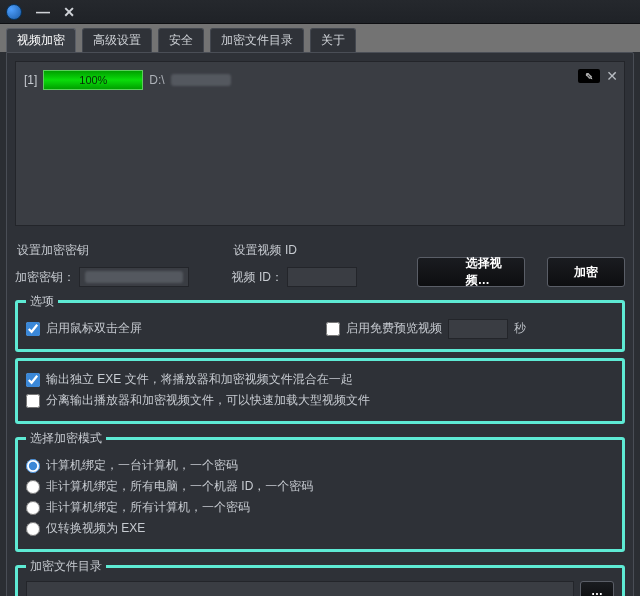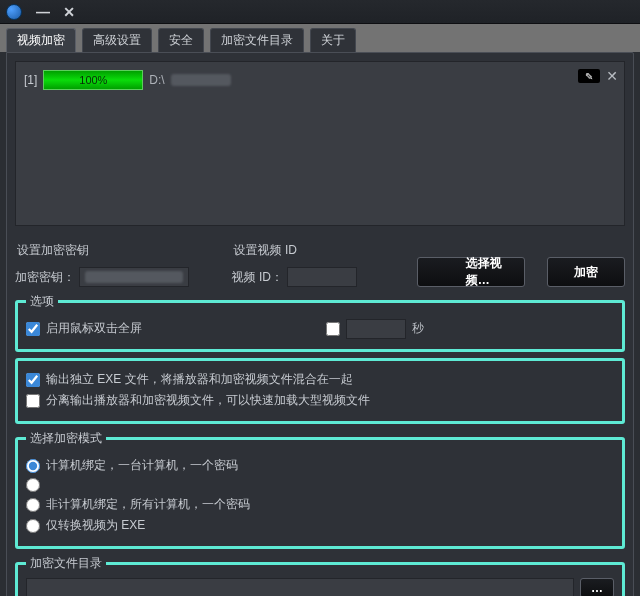--- a/index.html
+++ b/index.html
@@ -218,20 +218,21 @@
 
   <fieldset class="box">
     <legend>选项</legend>
     <div style="display:flex; align-items:center;">
       <label class="chk" style="flex:0 0 300px;">
         <input type="checkbox" checked="" style="">
         <span>启用鼠标双击全屏</span>
       </label>
       <label class="chk">
         <input type="checkbox" style="">
+        <span>启用免费预览视频</span>
       </label>
       <input type="text" class="inp" style="width: 60px; margin: 0px 6px;">
       <span>秒</span>
     </div>
   </fieldset>
 
   <fieldset class="box">
     <label class="chk">
       <input type="checkbox" checked="" style="">
       <span>输出独立 EXE 文件，将播放器和加密视频文件混合在一起</span>
@@ -243,20 +244,21 @@
   </fieldset>
 
   <fieldset class="box">
     <legend>选择加密模式</legend>
     <label class="rad">
       <input type="radio" name="encmode" checked="" style="">
       <span>计算机绑定，一台计算机，一个密码</span>
     </label>
     <label class="rad">
       <input type="radio" name="encmode" style="">
+      <span>非计算机绑定，所有电脑，一个机器 ID，一个密码</span>
     </label>
     <label class="rad">
       <input type="radio" name="encmode" style="">
       <span>非计算机绑定，所有计算机，一个密码</span>
     </label>
     <label class="rad">
       <input type="radio" name="encmode" style="">
       <span>仅转换视频为 EXE</span>
     </label>
   </fieldset>

